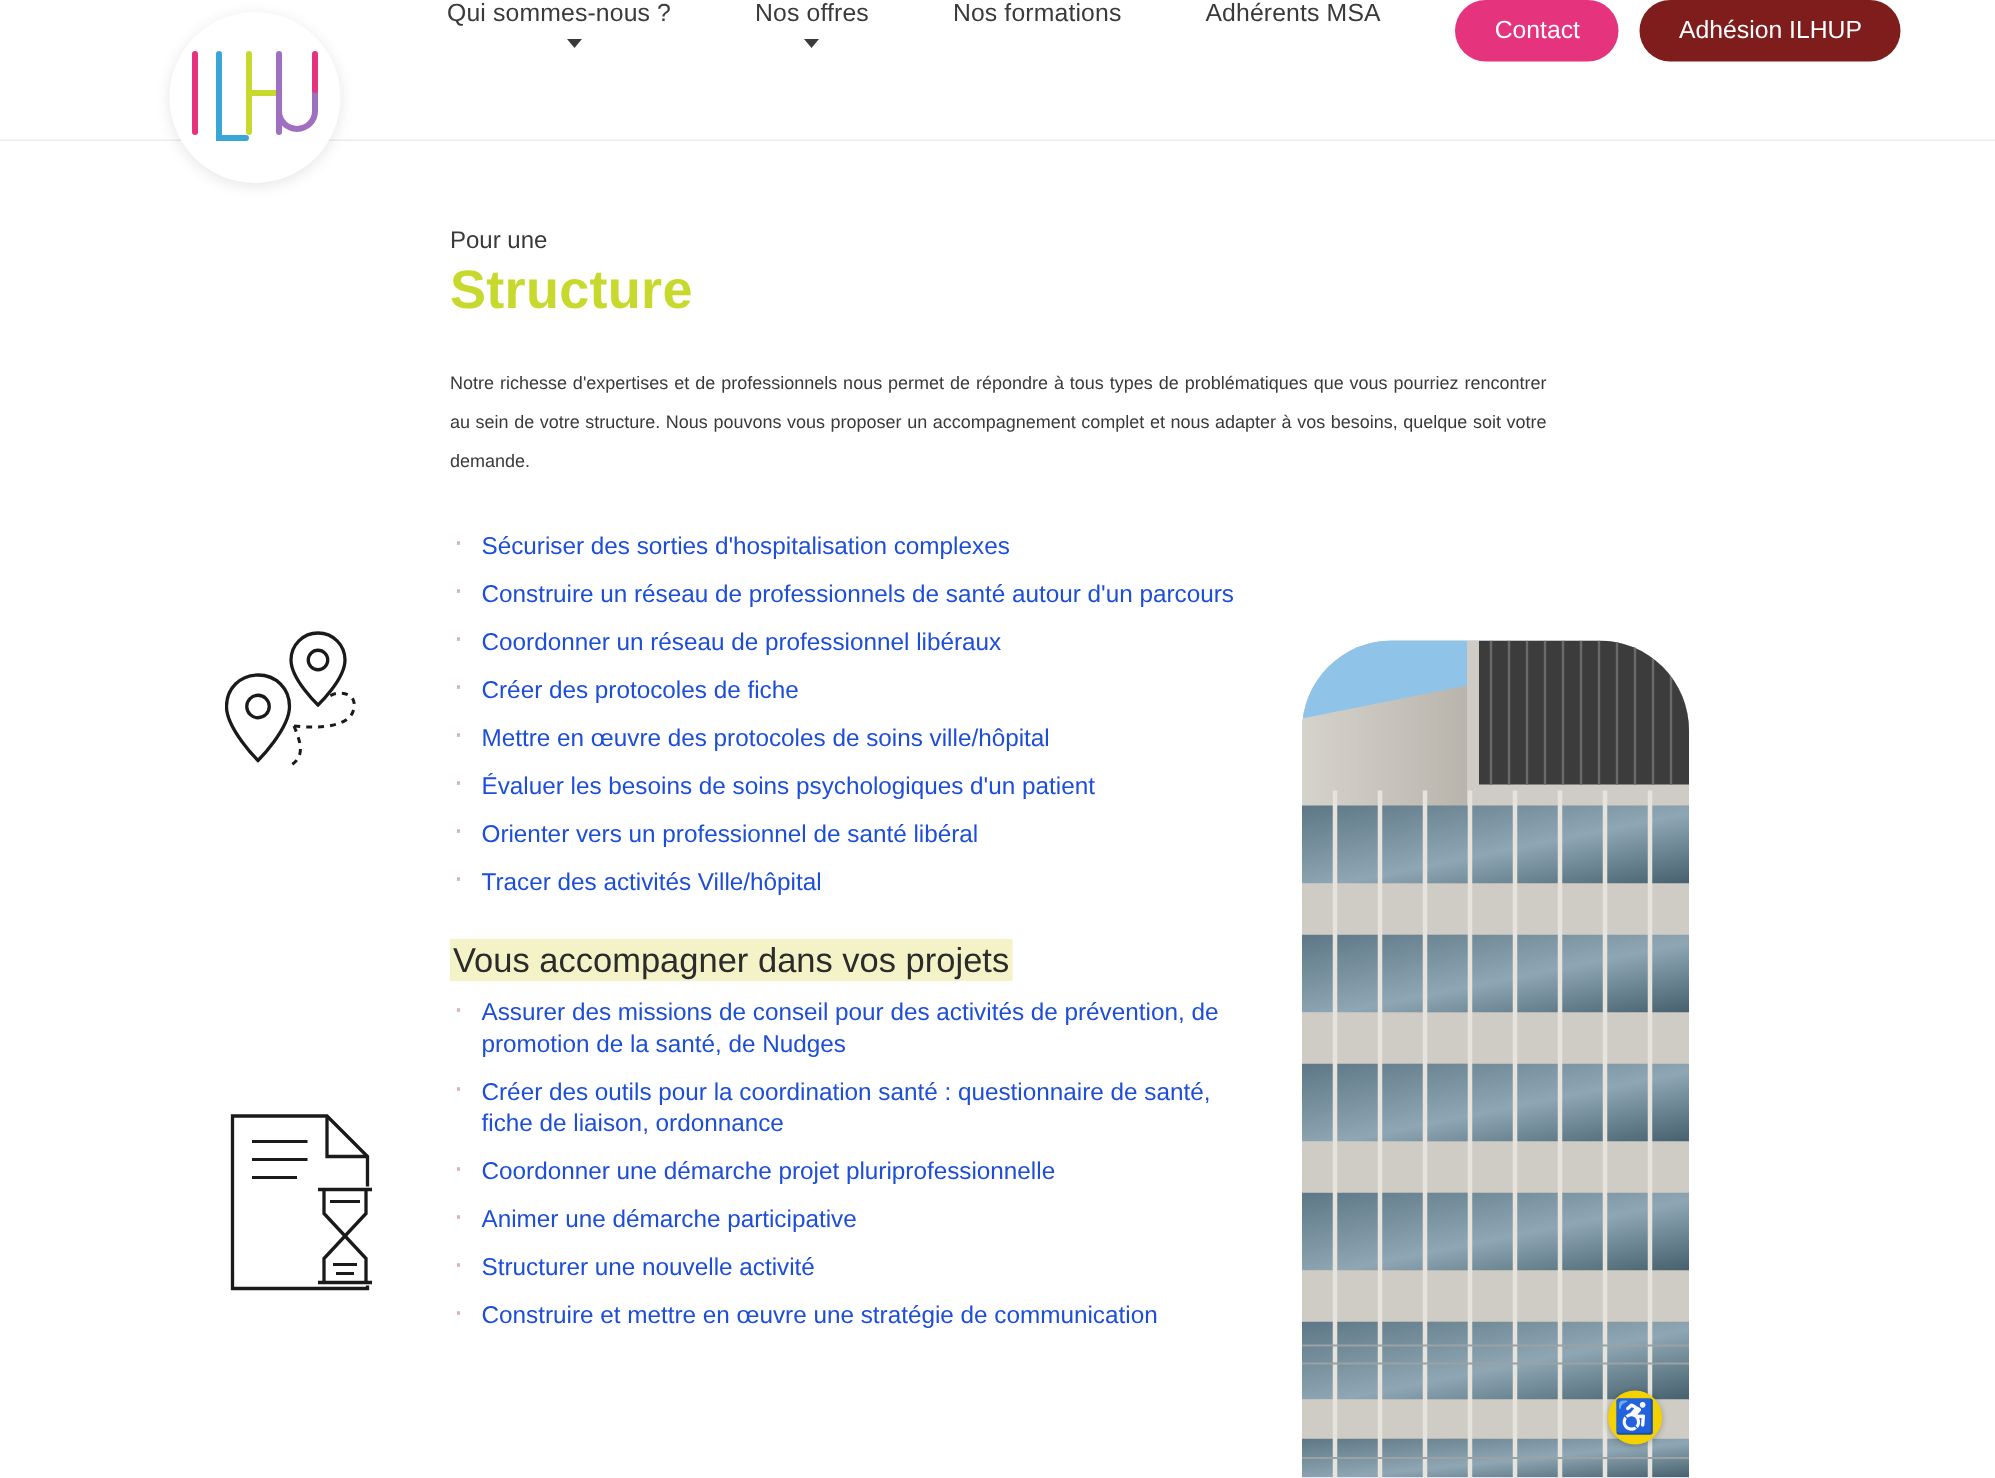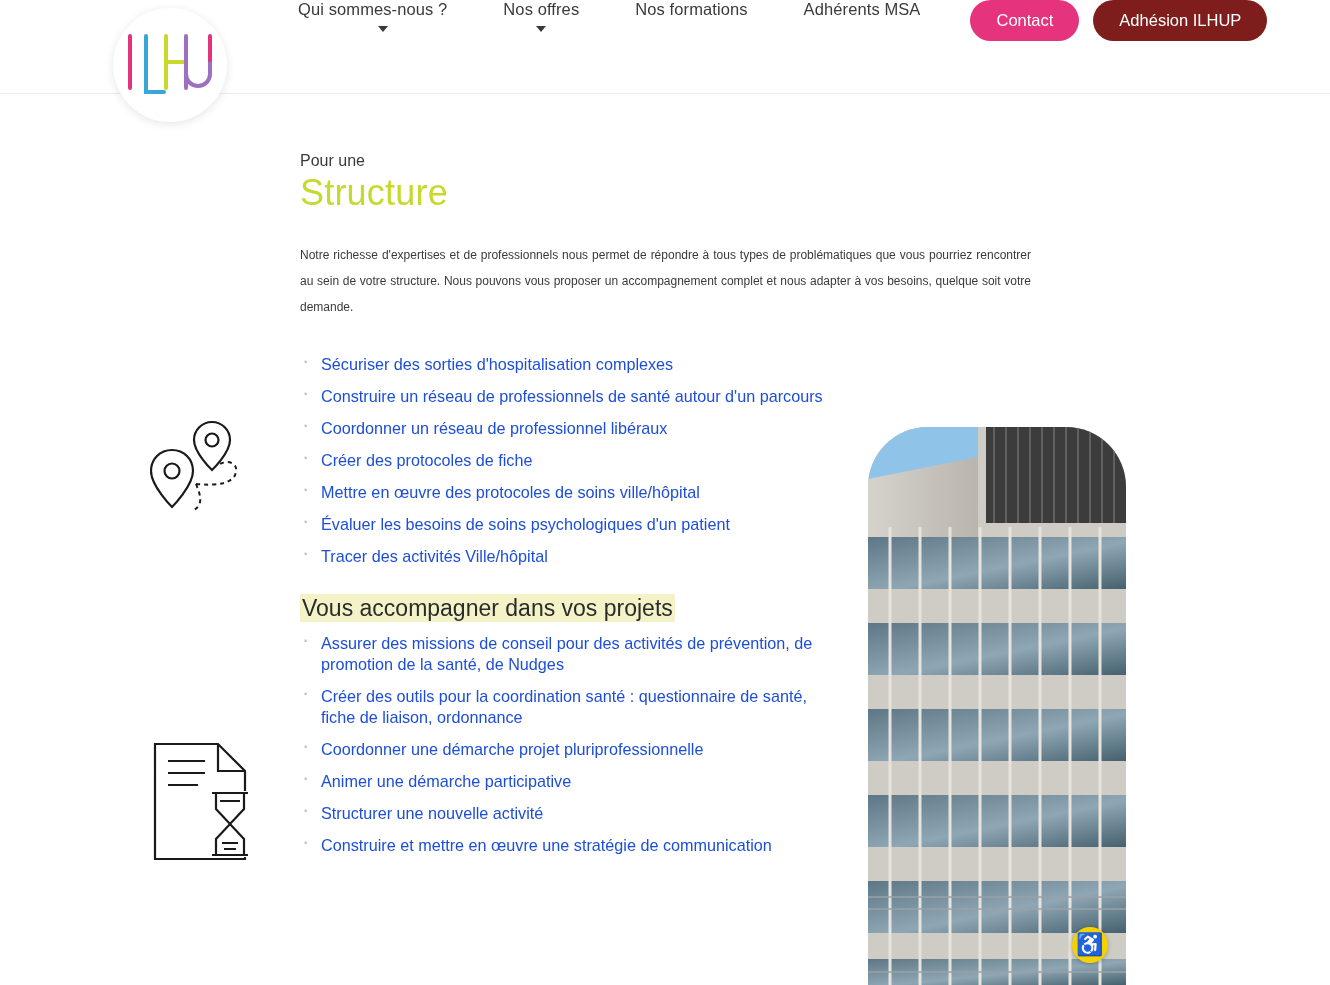--- a/index.html
+++ b/index.html
@@ -90,21 +90,21 @@
 
   .eyebrow {
     font-size: 16px;
     color: #3a3a3a;
     margin: 0 0 2px 0;
   }
   .title {
     font-size: 36px;
     color: #c7d92d;
     margin: 0 0 28px 0;
-    font-weight: 400;
+    font-weight: 700;
     letter-spacing: .2px;
   }
 
   .intro {
     font-size: 12px;
     line-height: 26px;
     color: #3a3a3a;
     text-align: justify;
     width: 731px;
     margin: 0 0 34px 0;
@@ -271,20 +271,21 @@
 
     <p class="intro">Notre richesse d'expertises et de professionnels nous permet de répondre à tous types de problématiques que vous pourriez rencontrer au sein de votre structure. Nous pouvons vous proposer un accompagnement complet et nous adapter à vos besoins, quelque soit votre demande.</p>
 
     <ul class="bullets">
       <li>Sécuriser des sorties d'hospitalisation complexes</li>
       <li>Construire un réseau de professionnels de santé autour d'un parcours</li>
       <li>Coordonner un réseau de professionnel libéraux</li>
       <li>Créer des protocoles de fiche</li>
       <li>Mettre en œuvre des protocoles de soins ville/hôpital</li>
       <li>Évaluer les besoins de soins psychologiques d'un patient</li>
+      <li>Orienter vers un professionnel de santé libéral</li>
       <li>Tracer des activités Ville/hôpital</li>
     </ul>
 
     <h2 class="section-title"><span class="hl">Vous accompagner dans vos projets</span></h2>
     <ul class="bullets">
       <li>Assurer des missions de conseil pour des activités de prévention, de promotion de la santé, de Nudges</li>
       <li>Créer des outils pour la coordination santé : questionnaire de santé, fiche de liaison, ordonnance</li>
       <li>Coordonner une démarche projet pluriprofessionnelle</li>
       <li>Animer une démarche participative</li>
       <li>Structurer une nouvelle activité</li>

